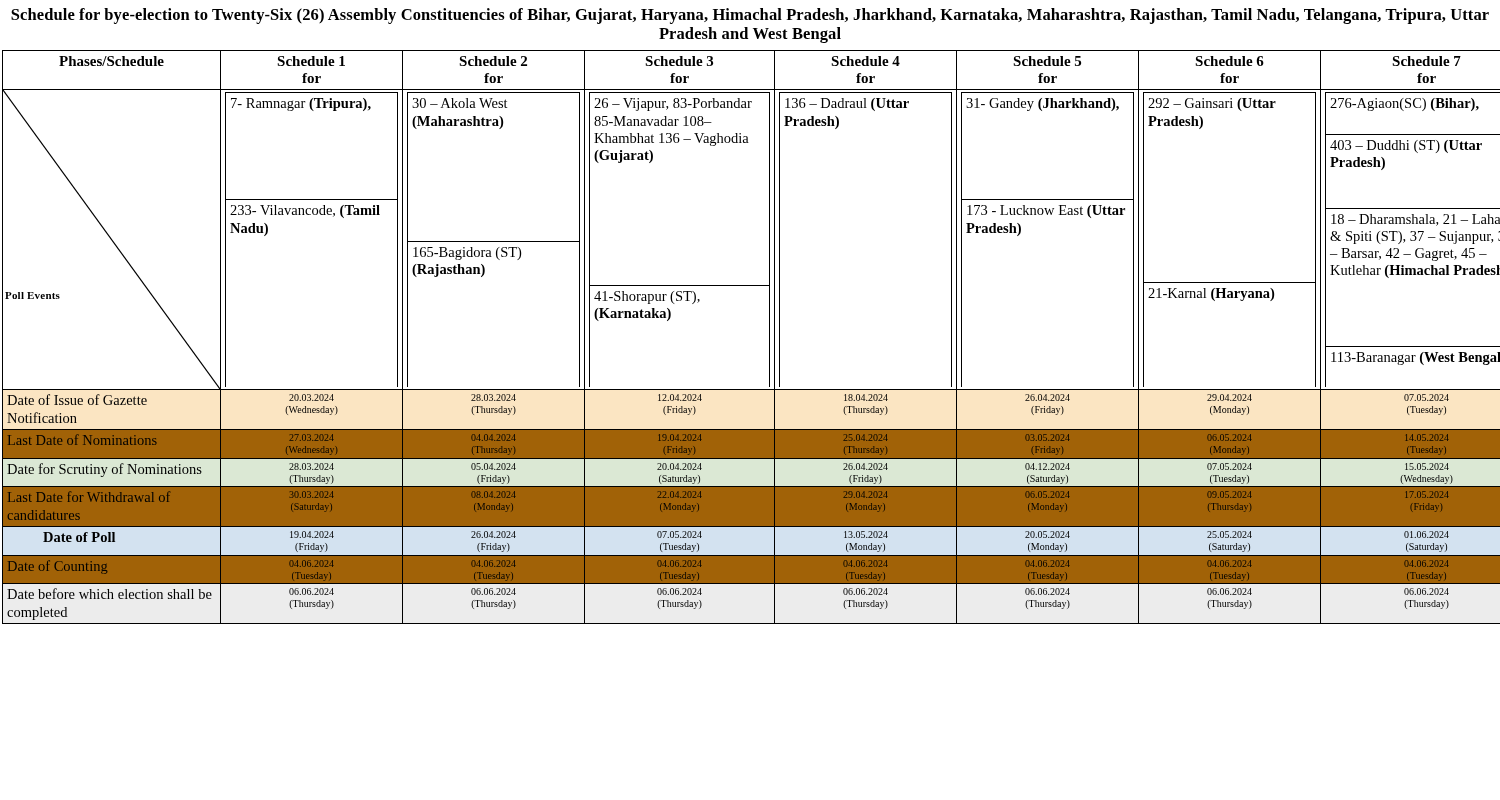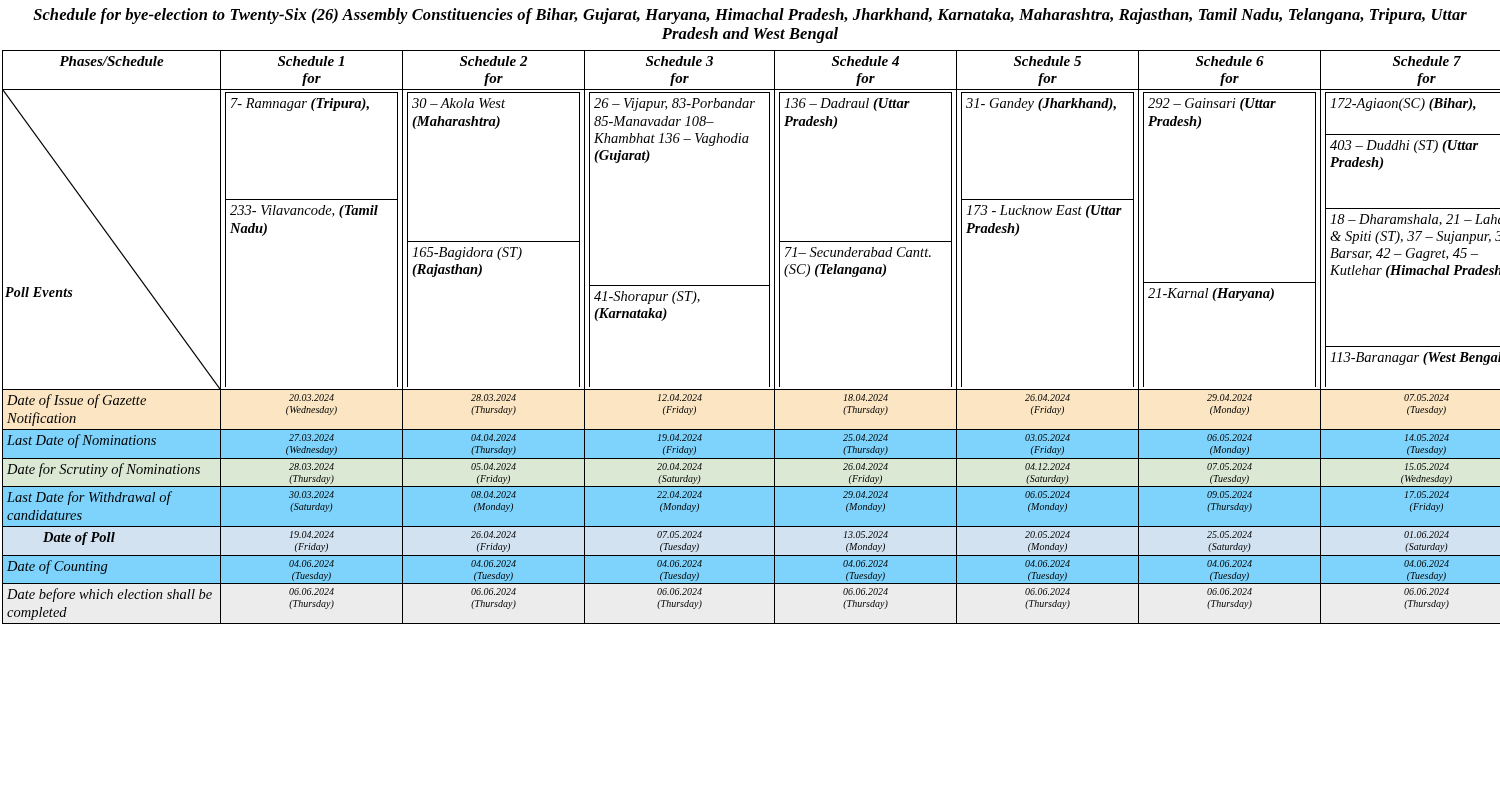--- a/index.html
+++ b/index.html
@@ -12,21 +12,20 @@
     height: 800px;
     font-family: "Liberation Serif", serif;
     color: #000000;
     overflow: hidden;
   }
   .page {
     width: 1500px;
     height: 800px;
     position: relative;
     box-sizing: border-box;
-    font-style: italic;
   }
   .doc-title {
     text-align: center;
     font-weight: bold;
     font-size: 16.5px;
     line-height: 1.18;
     padding: 5px 4px 6px 4px;
     letter-spacing: 0.1px;
   }
   table.schedule {
@@ -58,21 +57,21 @@
   
   td.poll-events {
     position: relative;
     height: 300px;
     padding: 0;
   }
   td.poll-events .pe-label {
     position: absolute;
     left: 2px;
     bottom: 88px;
-    font-size: 14px;
+    font-size: 11px;
     font-weight: bold;
     letter-spacing: 0.2px;
   }
   td.poll-events svg {
     position: absolute;
     inset: 0;
     width: 100%;
     height: 100%;
   }
 
@@ -112,21 +111,21 @@
     text-align: center;
     line-height: 1.18;
     font-size: 10px;
     padding: 6px 2px;
     vertical-align: middle;
   }
   tr.r-gazette td { background: #fbe5c2; }
   tr.r-scrutiny td { background: #dbe8d4; }
   tr.r-poll td { background: #d3e2f0; }
   tr.r-complete td { background: #ececec; }
-  tr.r-plain td { background: #7dd3fc; }
+  tr.r-plain td { background: #a16207; }
   .data .dow { display: block; }
 </style>
 </head>
 <body>
 
 <div class="page">
 
   <div class="doc-title">Schedule for bye-election to Twenty-Six (26) Assembly Constituencies of Bihar, Gujarat, Haryana, Himachal Pradesh, Jharkhand, Karnataka, Maharashtra, Rajasthan, Tamil Nadu, Telangana, Tripura, Uttar Pradesh and West Bengal</div>
 
   <table class="schedule">
@@ -216,23 +215,20 @@
                 </tr>
               </tbody>
             </table>
         </td>
         <td class="const-cell">
           <table class="sub-table">
               <tbody id="const-3">
                 <tr>
                   <td><span>136 – Dadraul </span><b>(Uttar Pradesh)</b></td>
                 </tr>
-                <tr>
-                  <td><span>71– Secunderabad Cantt. (SC) </span><b>(Telangana)</b></td>
-                </tr>
               </tbody>
             </table>
         </td>
         <td class="const-cell">
           <table class="sub-table">
               <tbody id="const-4">
                 <tr>
                   <td><span>31- Gandey </span><b>(Jharkhand),</b></td>
                 </tr>
                 <tr>
@@ -250,21 +246,21 @@
                 <tr>
                   <td><span>21-Karnal </span><b>(Haryana)</b></td>
                 </tr>
               </tbody>
             </table>
         </td>
         <td class="const-cell">
           <table class="sub-table">
               <tbody id="const-6">
                 <tr>
-                  <td><span>172-Agiaon(SC) </span><b>(Bihar),</b></td>
+                  <td><span>276-Agiaon(SC) </span><b>(Bihar),</b></td>
                 </tr>
                 <tr>
                   <td><span>403 – Duddhi (ST) </span><b>(Uttar Pradesh)</b></td>
                 </tr>
                 <tr>
                   <td><span>18 – Dharamshala, 21 – Lahaul &amp; Spiti (ST), 37 – Sujanpur, 39 – Barsar, 42 – Gagret, 45 – Kutlehar </span><b>(Himachal Pradesh)</b></td>
                 </tr>
                 <tr>
                   <td><span>113-Baranagar </span><b>(West Bengal)</b></td>
                 </tr>

